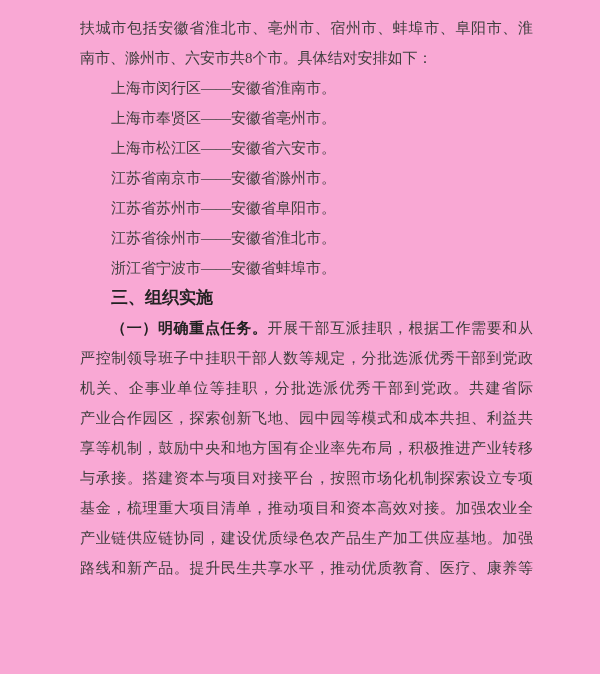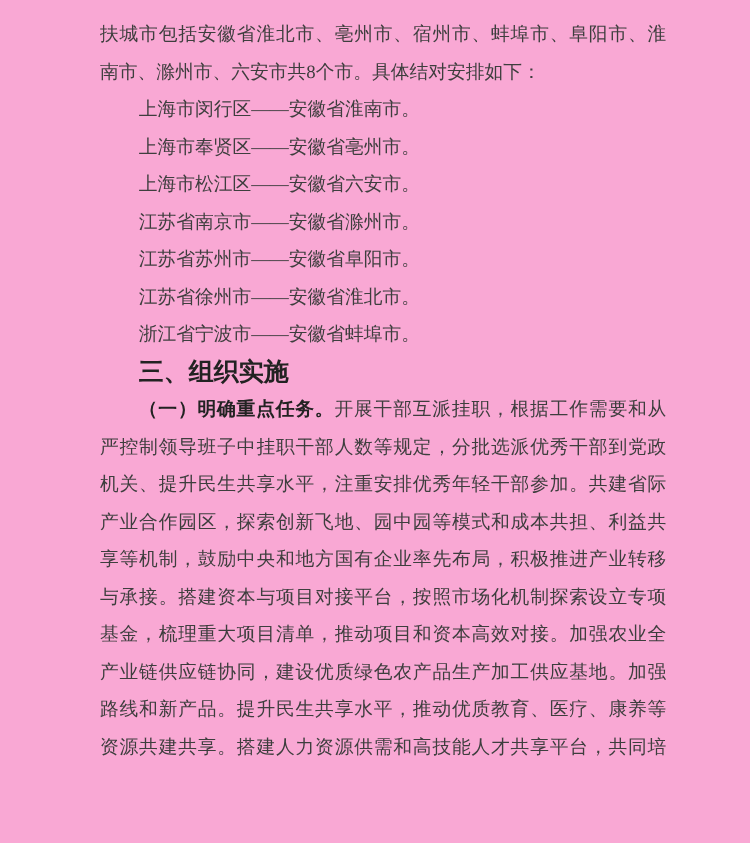--- a/index.html
+++ b/index.html
@@ -36,21 +36,21 @@
     text-align: justify;
     text-align-last: justify;
   }
   .line.indent {
     text-indent: 31px;
   }
   .line.heading {
     font-family: "Liberation Sans", "DejaVu Sans", sans-serif;
     font-weight: bold;
     color: #1f1f1f;
-    font-size: 20px;
+    font-size: 17px;
   }
   .b {
     font-weight: bold;
     color: #222222;
   }
 </style>
 </head>
 <body>
 
 <div class="page">
@@ -60,22 +60,21 @@
       <div class="line indent"><span>上海市闵行区——安徽省淮南市。</span></div>
       <div class="line indent"><span>上海市奉贤区——安徽省亳州市。</span></div>
       <div class="line indent"><span>上海市松江区——安徽省六安市。</span></div>
       <div class="line indent"><span>江苏省南京市——安徽省滁州市。</span></div>
       <div class="line indent"><span>江苏省苏州市——安徽省阜阳市。</span></div>
       <div class="line indent"><span>江苏省徐州市——安徽省淮北市。</span></div>
       <div class="line indent"><span>浙江省宁波市——安徽省蚌埠市。</span></div>
       <div class="line indent heading"><span class="b">三、组织实施</span></div>
       <div class="line stretch indent"><span class="b">（一）明确重点任务。</span><span>开展干部互派挂职，根据工作需要和从</span></div>
       <div class="line stretch"><span>严控制领导班子中挂职干部人数等规定，分批选派优秀干部到党政</span></div>
-      <div class="line stretch"><span>机关、提升民生共享水平，注重安排优秀年轻干部参加。共建省际</span></div>
+      <div class="line stretch"><span>机关、企事业单位等挂职，分批选派优秀干部到党政。共建省际</span></div>
       <div class="line stretch"><span>产业合作园区，探索创新飞地、园中园等模式和成本共担、利益共</span></div>
       <div class="line stretch"><span>享等机制，鼓励中央和地方国有企业率先布局，积极推进产业转移</span></div>
       <div class="line stretch"><span>与承接。搭建资本与项目对接平台，按照市场化机制探索设立专项</span></div>
       <div class="line stretch"><span>基金，梳理重大项目清单，推动项目和资本高效对接。加强农业全</span></div>
       <div class="line stretch"><span>产业链供应链协同，建设优质绿色农产品生产加工供应基地。加强</span></div>
       <div class="line stretch"><span>路线和新产品。提升民生共享水平，推动优质教育、医疗、康养等</span></div>
-      <div class="line stretch"><span>资源共建共享。搭建人力资源供需和高技能人才共享平台，共同培</span></div>
     </div>
 </div>
 
 </body></html>

